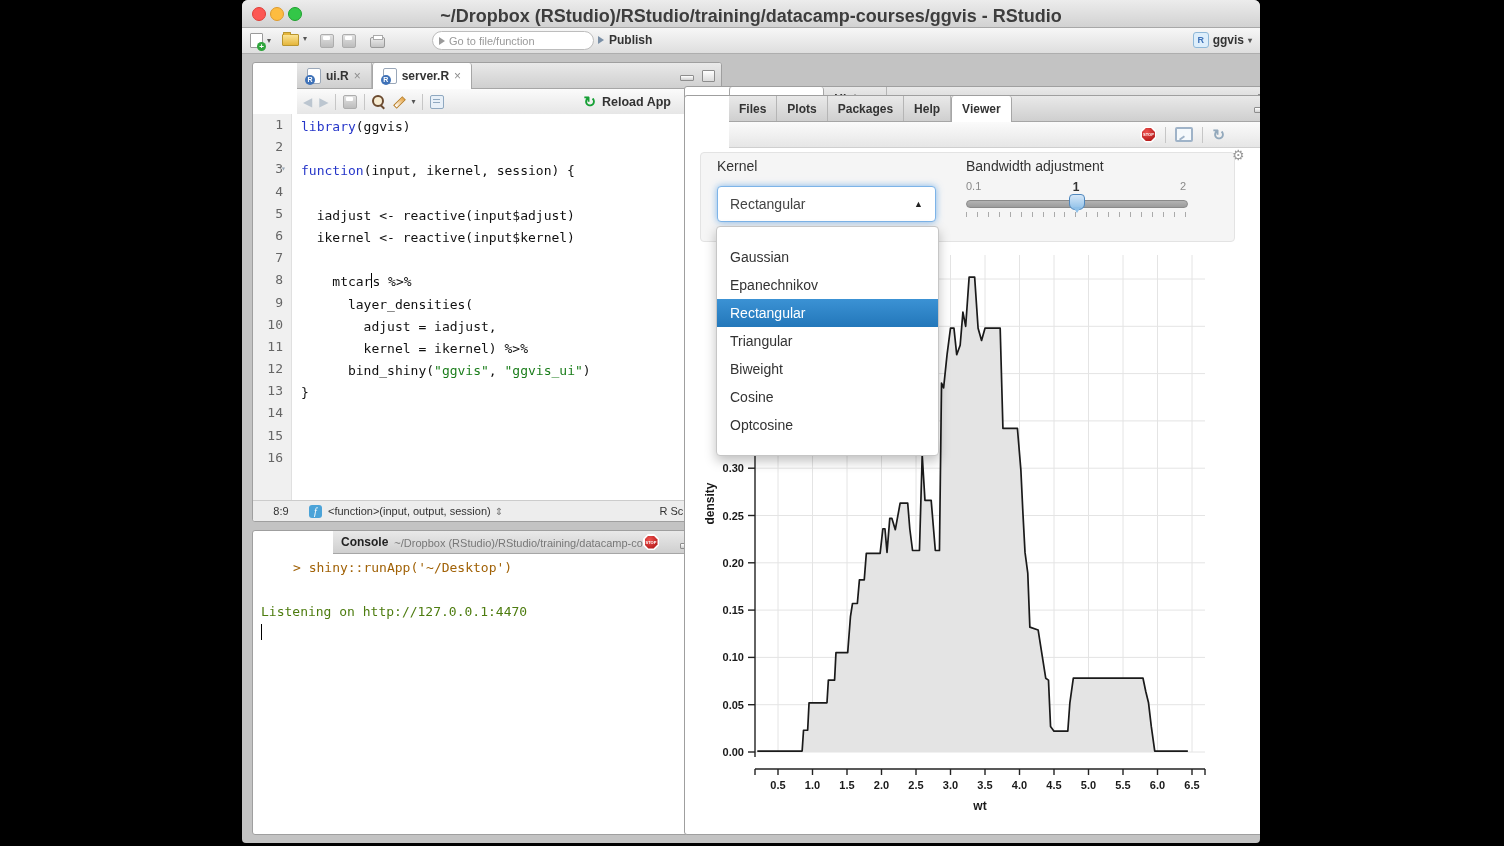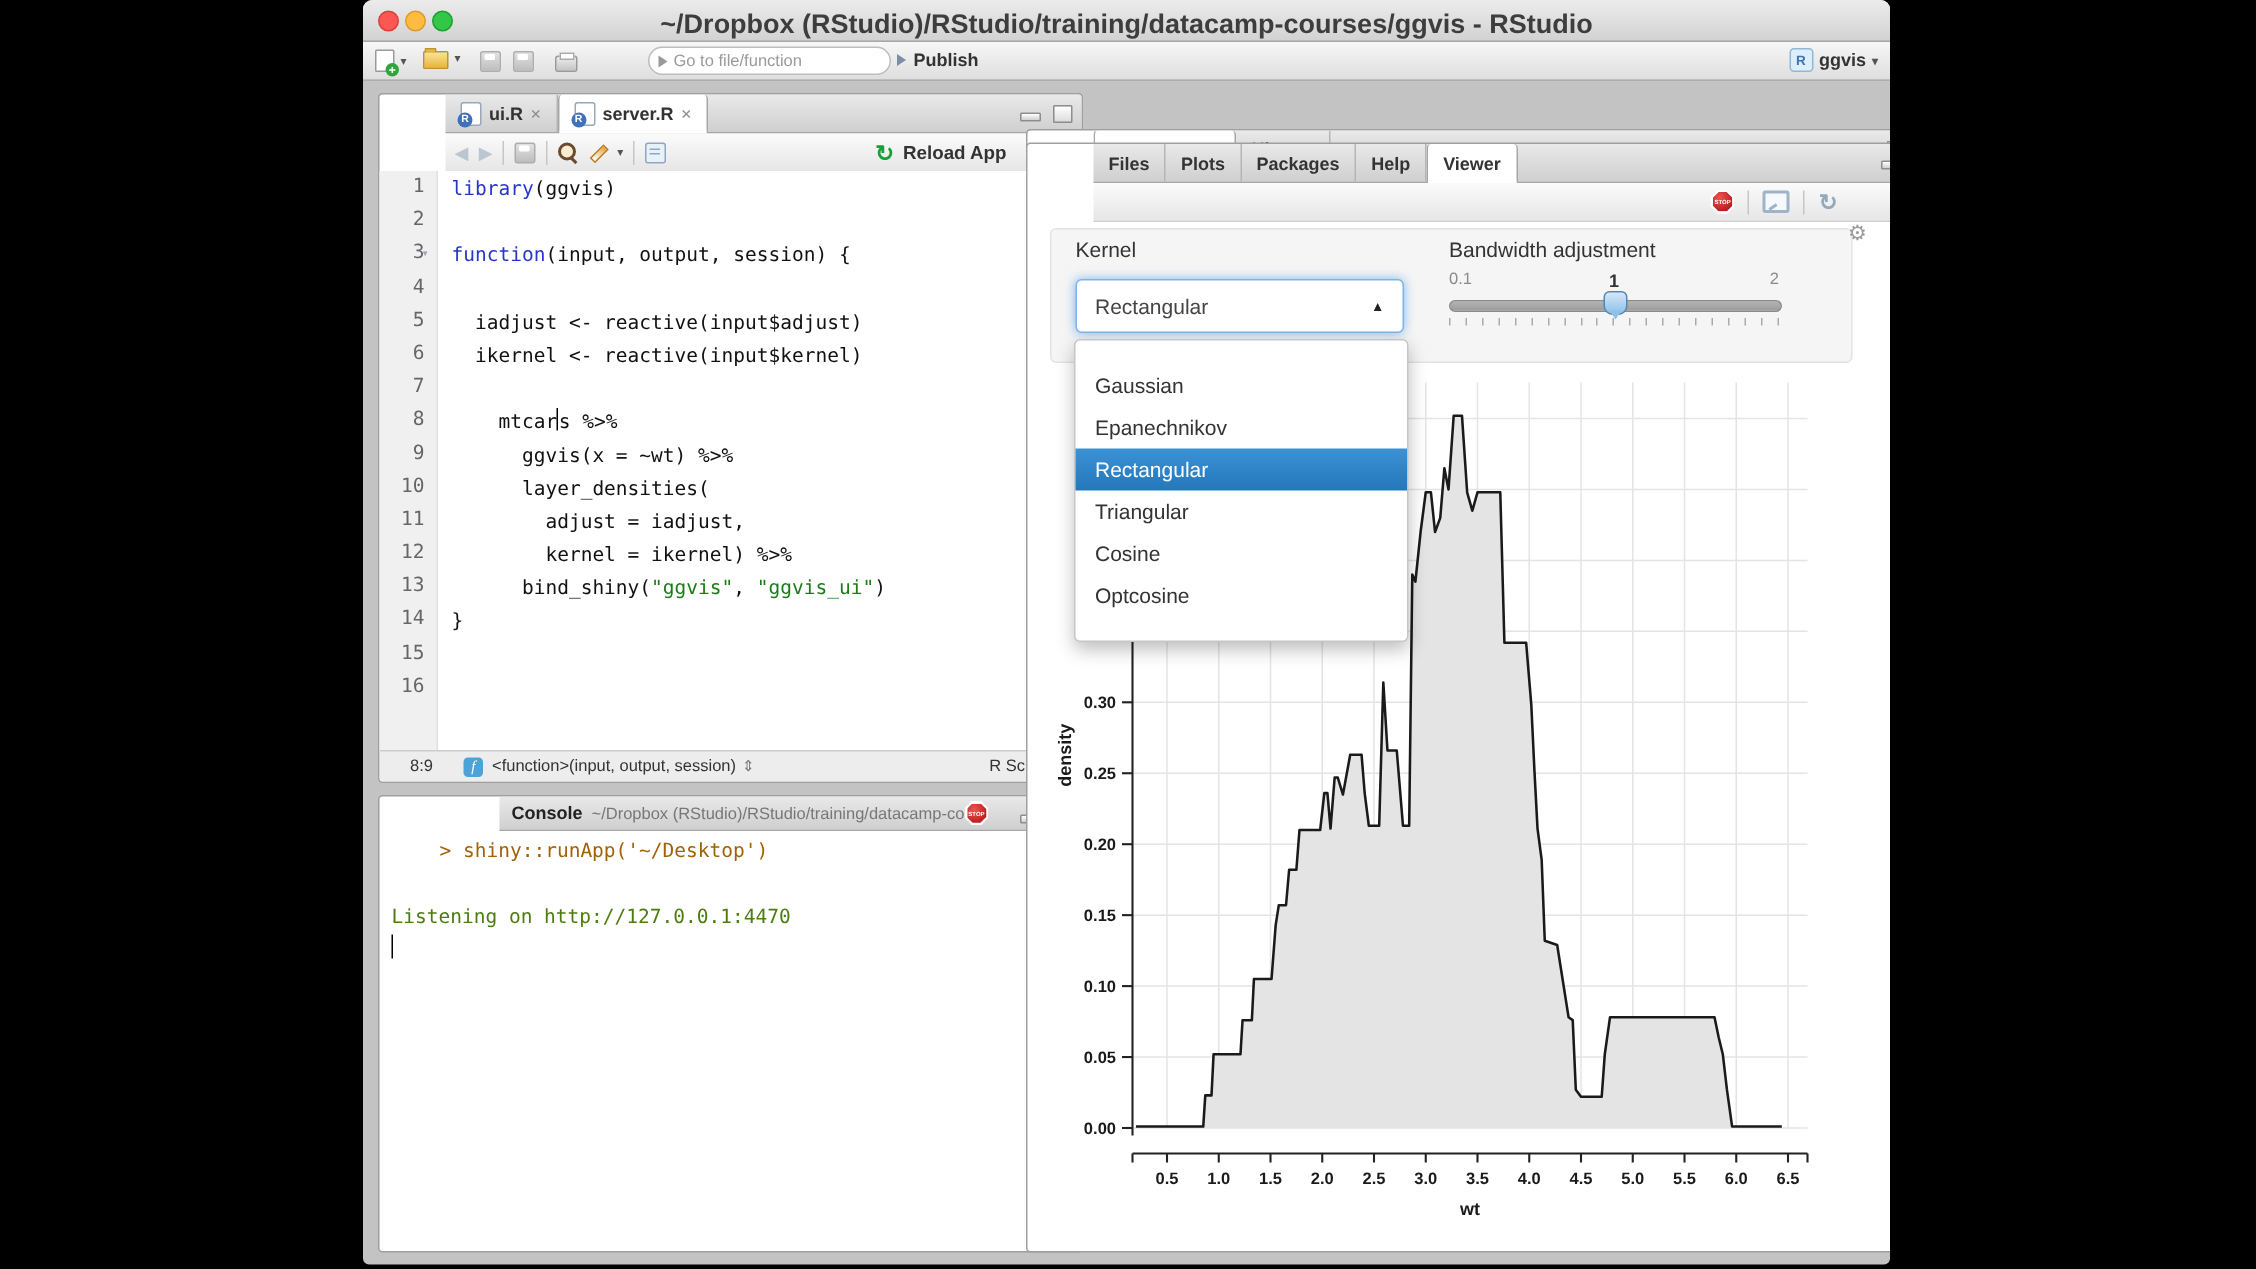--- a/index.html
+++ b/index.html
@@ -218,27 +218,26 @@
             <div class="gn">11</div>
             <div class="gn">12</div>
             <div class="gn">13</div>
             <div class="gn">14</div>
             <div class="gn">15</div>
             <div class="gn">16</div>
           </div>
       <div style="position:absolute;left:48px;top:2px;right:0;" id="codelines">
             <div class="cl"><span class="kw">library</span><span class="p">(ggvis)</span></div>
             <div class="cl"></div>
-            <div class="cl"><span class="kw">function</span><span class="p">(input, output, session) {</span></div>
+            <div class="cl"><span class="kw">function</span><span class="p">(input, ikernel, session) {</span></div>
             <div class="cl"></div>
             <div class="cl"><span class="p">  iadjust &lt;- reactive(input$adjust)</span></div>
             <div class="cl"><span class="p">  ikernel &lt;- reactive(input$kernel)</span></div>
             <div class="cl"></div>
             <div class="cl"><span class="p">    mtcar<span class="cur"></span>s %&gt;%</span></div>
-            <div class="cl"><span class="p">      ggvis(x = ~wt) %&gt;%</span></div>
             <div class="cl"><span class="p">      layer_densities(</span></div>
             <div class="cl"><span class="p">        adjust = iadjust,</span></div>
             <div class="cl"><span class="p">        kernel = ikernel) %&gt;%</span></div>
             <div class="cl"><span class="p">      bind_shiny(</span><span class="str">"ggvis"</span><span class="p">, </span><span class="str">"ggvis_ui"</span><span class="p">)</span></div>
             <div class="cl"><span class="p">}</span></div>
             <div class="cl"></div>
             <div class="cl"></div>
           </div>
     </div>
     <div class="statusbar">
@@ -447,18 +446,19 @@
             <i></i>
           </div>
     </div>
   </div>
 
   <div class="dropdown" id="kerneldd">
         <div class="opt">Gaussian</div>
         <div class="opt">Epanechnikov</div>
         <div class="opt sel">Rectangular</div>
         <div class="opt">Triangular</div>
+        <div class="opt">Biweight</div>
         <div class="opt">Cosine</div>
         <div class="opt">Optcosine</div>
       </div>
 
  </div>
 </div>
 
 </body></html>

